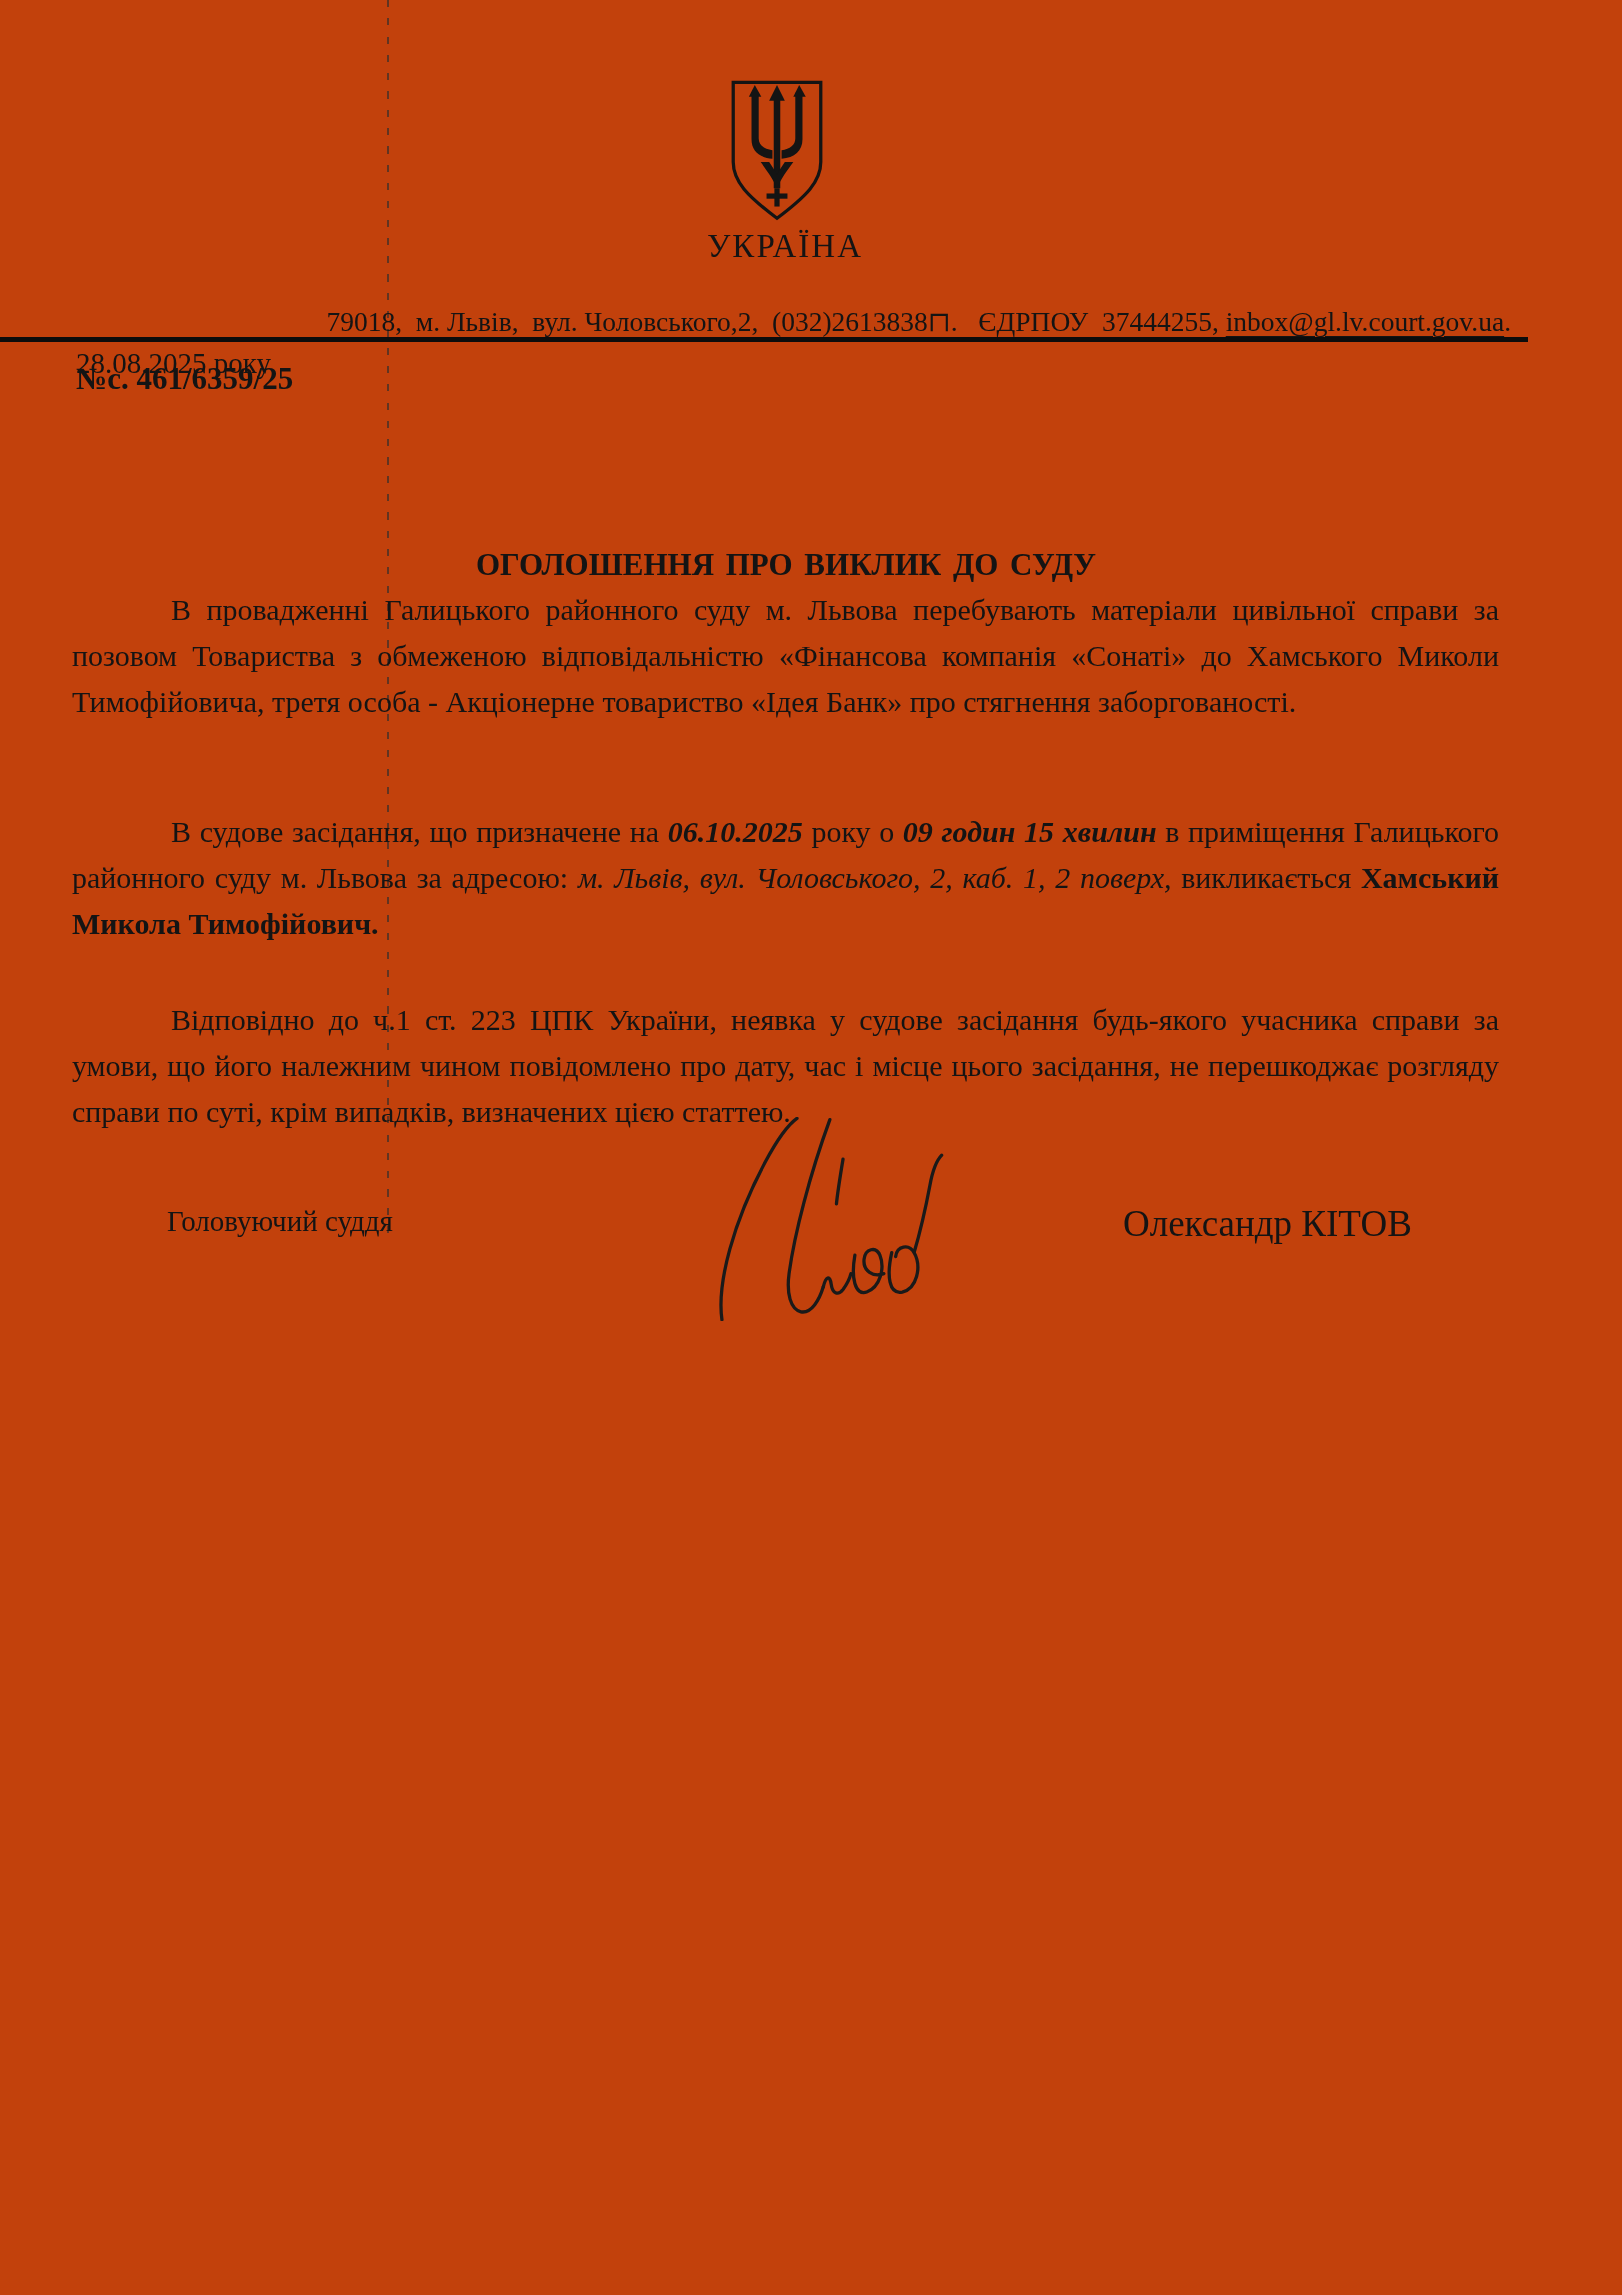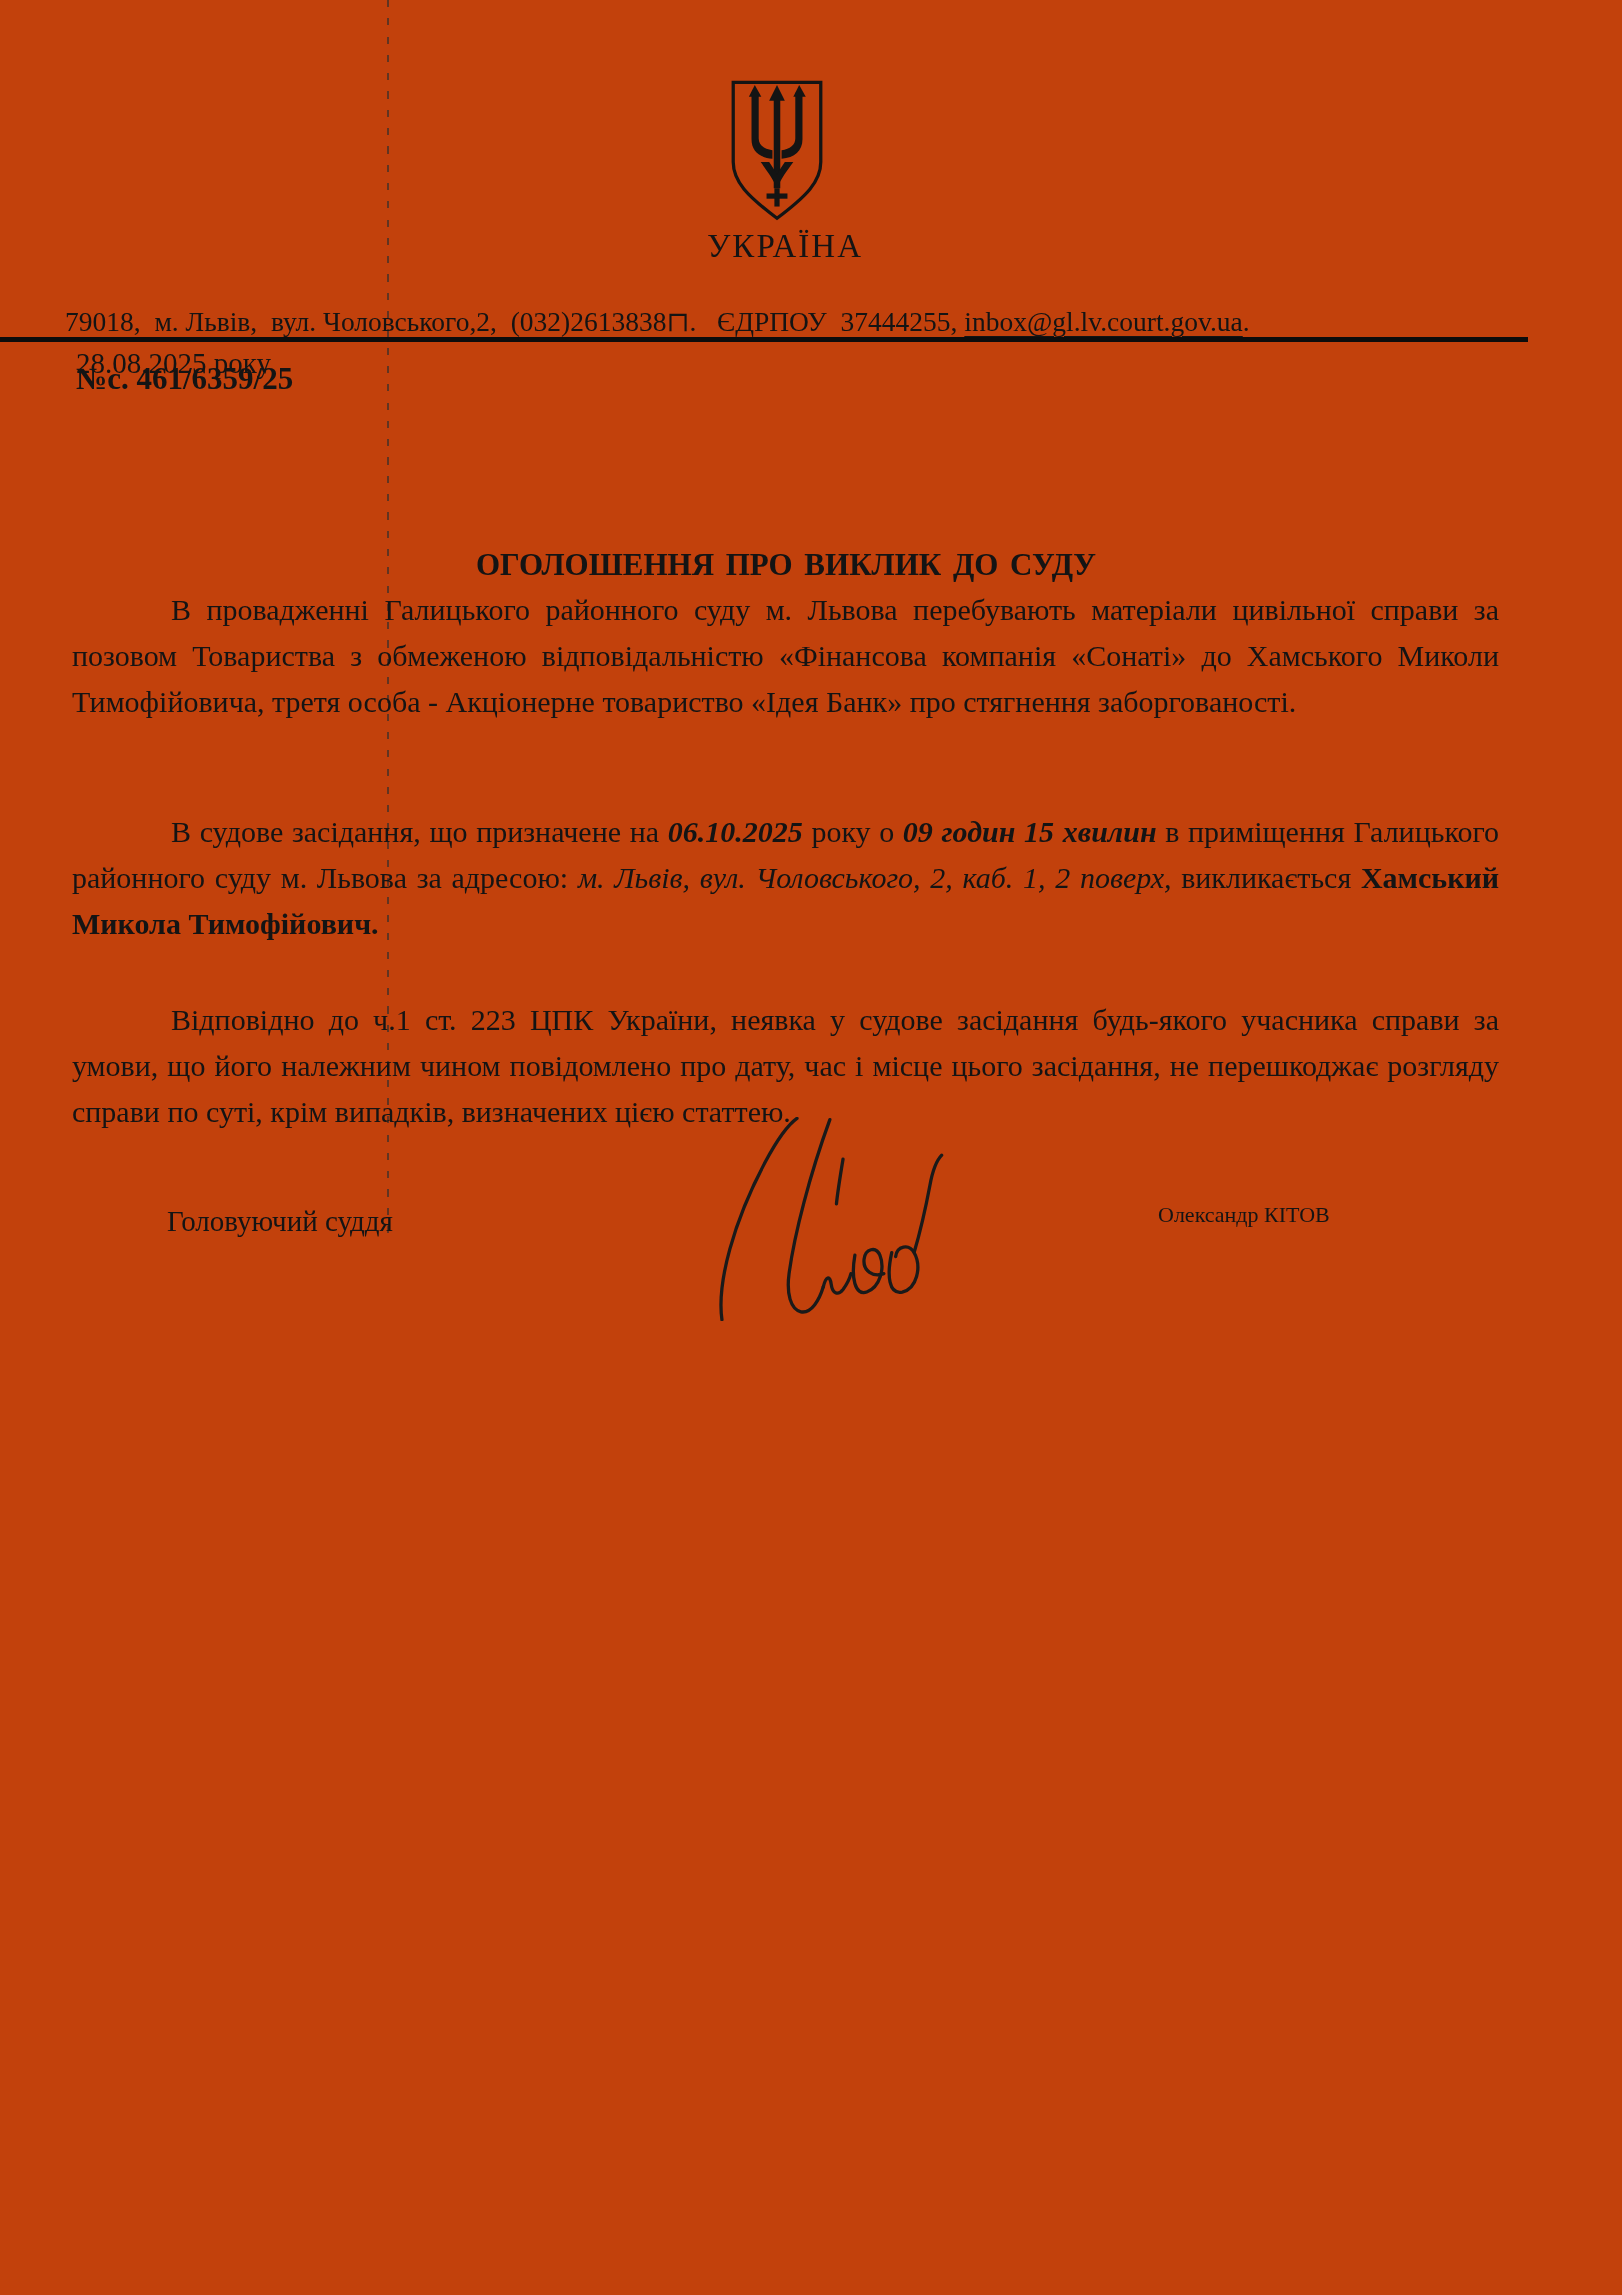--- a/index.html
+++ b/index.html
@@ -7,32 +7,32 @@
     position:relative;width:1622px;height:2295px;background:#c2410c;
     font-family:"Liberation Serif","DejaVu Serif",serif;color:#141414;overflow:hidden;padding-left:24px;
   }
   .scan-fold{
     position:absolute;left:387px;top:0;width:2px;height:1243px;
     background:repeating-linear-gradient(180deg,rgba(45,45,45,.65) 0 7.2px,transparent 7.2px 18.3px);
   }
   .emblem{position:absolute;left:728px;top:77px;width:98px;height:148px;}
   .country{position:absolute;left:72px;top:228px;width:1426px;text-align:center;font-size:33px;letter-spacing:2px;}
   .court{position:absolute;left:72px;top:264px;width:1426px;text-align:center;font-size:31px;letter-spacing:0.7px;}
-  .contact{position:absolute;left:65px;top:305px;width:1446px;text-align:left;font-size:27.5px;white-space:pre;}
+  .contact{position:absolute;left:65px;top:305px;width:1446px;text-align:right;font-size:27.5px;white-space:pre;}
   .email{text-decoration:underline;text-decoration-thickness:2px;text-underline-offset:4.6px;}
   .rule{position:absolute;left:0;top:337px;width:1528px;height:4.6px;background:#0c0c0c;}
   .date{position:absolute;left:76px;top:347px;font-size:29px;}
   .caseno{position:absolute;left:76px;top:361px;font-size:31px;font-weight:bold;}
   .title{position:absolute;left:72px;top:546px;width:1426px;margin:1px;text-align:center;font-size:31px;font-weight:bold;word-spacing:3.9px;}
   .body{position:absolute;left:72px;width:1427px;margin:0;font-size:30px;line-height:46px;text-align:justify;text-indent:99px;}
   .p1{top:587px;}
   .p2{top:809px;}
   .p3{top:977px;margin-top:20px;}
   .sig-role{position:absolute;left:167px;top:1205px;font-size:29px;}
-  .sig-name{position:absolute;left:1158px;top:1202px;font-size:22px;}
+  .sig-name{position:absolute;left:1123px;top:1202px;font-size:37px;}
   .sig-scribble{position:absolute;left:705px;top:1117px;width:255px;height:204px;}
 </style>
 </head>
 <body>
 
 <div class="page">
 
   <div class="scan-fold"></div>
 
   <div class="emblem">

